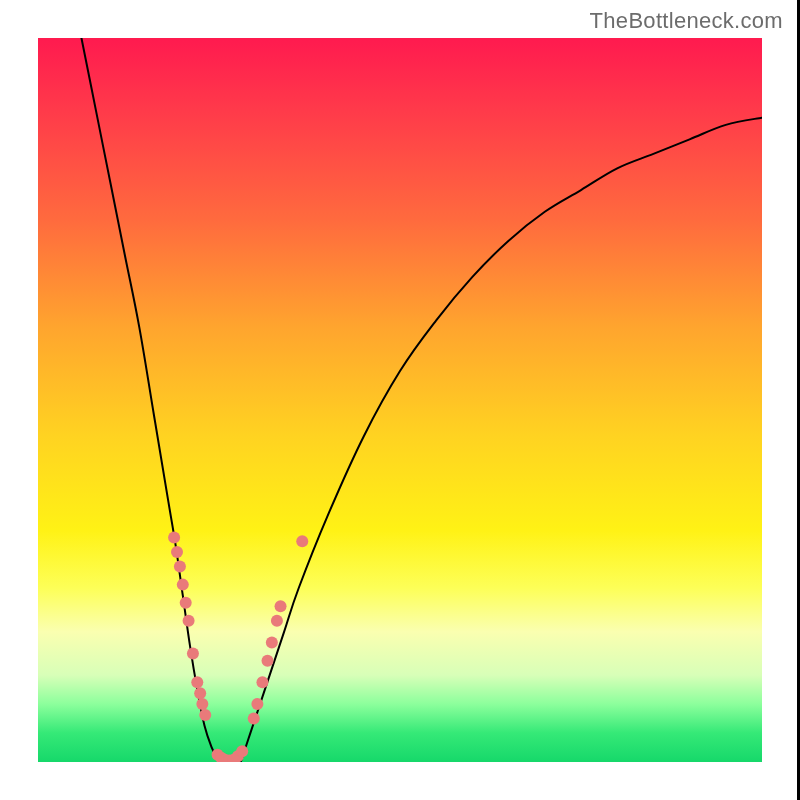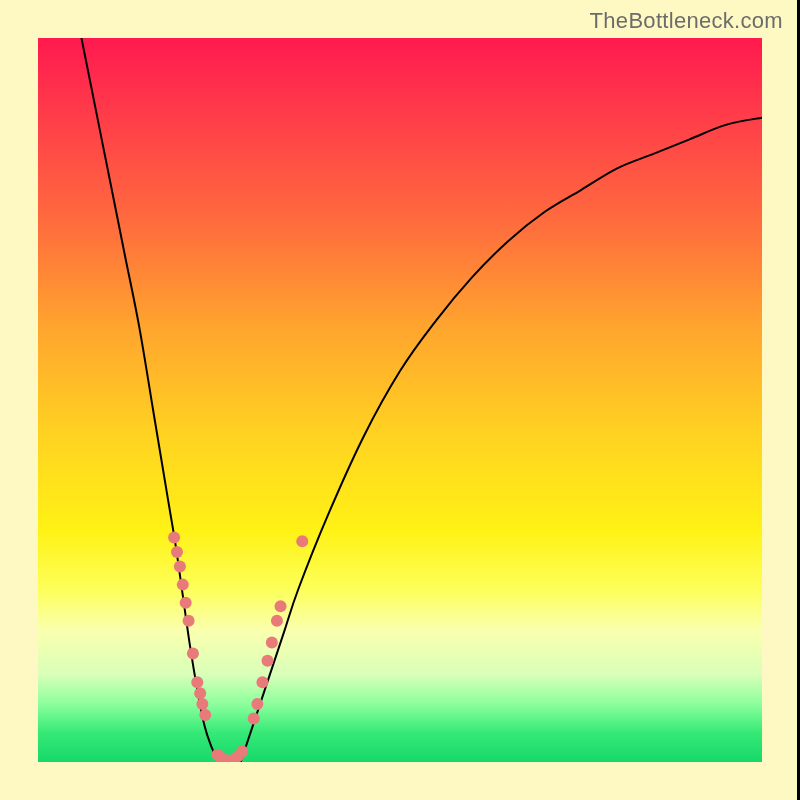--- a/index.html
+++ b/index.html
@@ -10,21 +10,21 @@
     background: #000;
     overflow: hidden;
     font-family: Arial, Helvetica, sans-serif;
   }
   .frame {
     position: absolute;
     top: 0;
     left: 0;
     width: 797px;
     height: 800px;
-    background: #fef9c3;
+    background: #ffffff;
   }
   .plot-area {
     position: absolute;
     top: 38px;
     left: 38px;
     width: 724px;
     height: 724px;
     background: linear-gradient(
       to bottom,
       #ff1a4f 0%,

